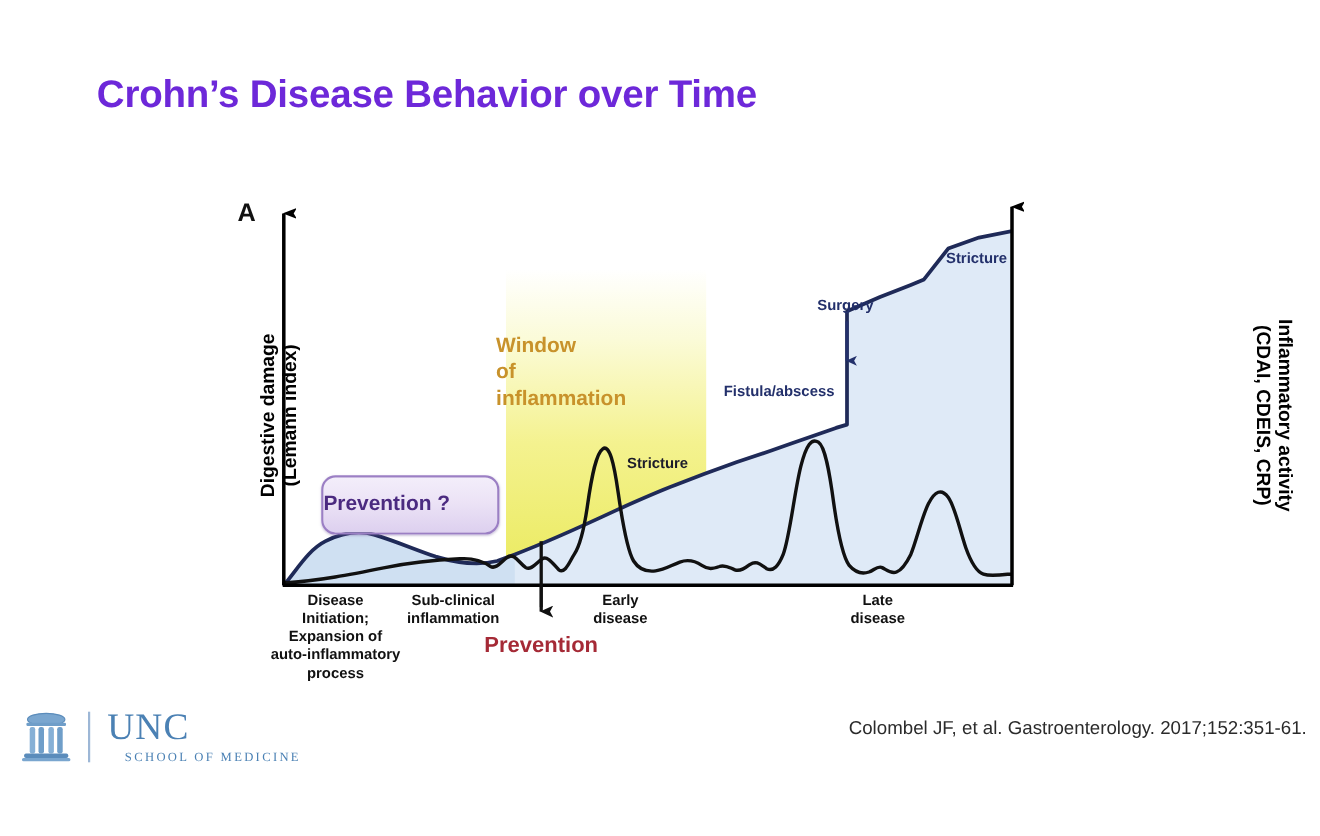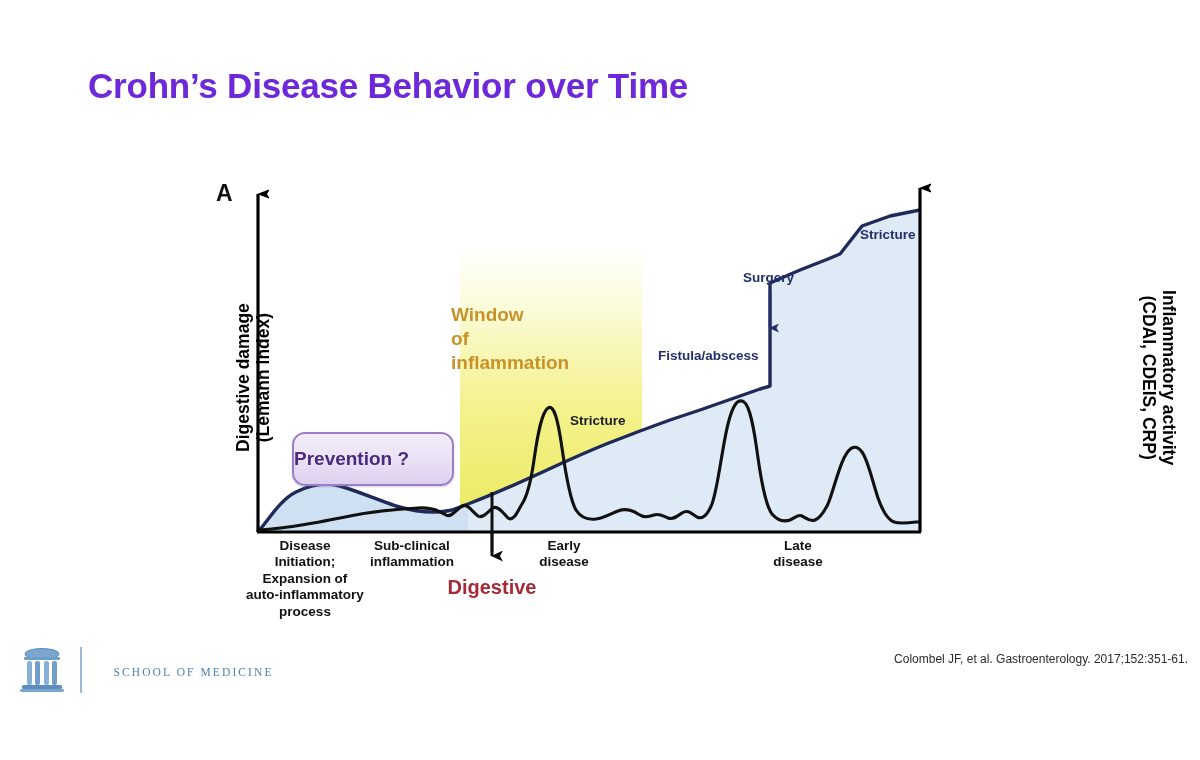--- a/index.html
+++ b/index.html
@@ -72,21 +72,21 @@
     box-shadow:0 1px 2px rgba(120,100,160,.35);
     display:flex;align-items:center;justify-content:flex-start;
   }
   .prevention-text{
     font-size:19px;font-weight:bold;color:#4b2a80;white-space:nowrap;
   }
 
   
   .citation{
     position:absolute;right:12px;top:652px;
-    font-size:12px;color:#2b2b2b;white-space:nowrap;
+    font-size:17px;color:#2b2b2b;white-space:nowrap;
   }
   .logo{position:absolute;left:18px;top:645px;display:flex;align-items:center;}
   .logo-divider{
     width:1.5px;height:46px;background:#9db7d6;margin:0 16px 0 14px;
   }
   .logo-words{display:flex;flex-direction:column;justify-content:center;}
   .logo-unc{
     font-family:"Liberation Serif", serif;font-size:34px;color:#4b81b4;
     line-height:1;letter-spacing:1px;
   }
@@ -256,35 +256,36 @@
 
   <div class="prevention-box">
     <span class="prevention-text">Prevention ?</span>
   </div>
 
   <div class="stage-label" style="left:240px;top:538px;width:130px;">Disease<br>Initiation;<br>Expansion of<br>auto-inflammatory<br>process</div>
   <div class="stage-label" style="left:357px;top:538px;width:110px;">Sub-clinical<br>inflammation</div>
   <div class="stage-label" style="left:516px;top:538px;width:96px;">Early<br>disease</div>
   <div class="stage-label" style="left:750px;top:538px;width:96px;">Late<br>disease</div>
 
-  <div class="diagnosis-label" style="left:432px;top:576px;width:120px;">Digestive</div>
+  <div class="diagnosis-label" style="left:432px;top:576px;width:120px;">Prevention</div>
 
   <div class="citation">Colombel JF, et al. Gastroenterology. 2017;152:351-61.</div>
 
   <div class="logo">
     <svg width="48" height="50" viewBox="0 0 48 50">
       <ellipse cx="24" cy="9" rx="17" ry="5.5" fill="#7aa6cf"></ellipse>
       <ellipse cx="24" cy="9" rx="17" ry="5.5" fill="none" stroke="#5b8cbb" stroke-width="1"></ellipse>
       <rect x="6" y="12" width="36" height="3" rx="1.2" fill="#6f9ec9"></rect>
       <rect x="9" y="16" width="5" height="24" rx="2" fill="#86b0d6"></rect>
       <rect x="17" y="16" width="5" height="24" rx="2" fill="#6f9ec9"></rect>
       <rect x="26" y="16" width="5" height="24" rx="2" fill="#86b0d6"></rect>
       <rect x="34" y="16" width="5" height="24" rx="2" fill="#6f9ec9"></rect>
       <rect x="4" y="40" width="40" height="4" rx="1.6" fill="#5b8cbb"></rect>
       <rect x="2" y="44" width="44" height="3" rx="1.4" fill="#7aa6cf"></rect>
     </svg>
     <div class="logo-divider"></div>
     <div class="logo-words">
+      <div class="logo-unc">UNC</div>
       <div class="logo-som">SCHOOL OF MEDICINE</div>
     </div>
   </div>
 
 </div>
 
 </body></html>

